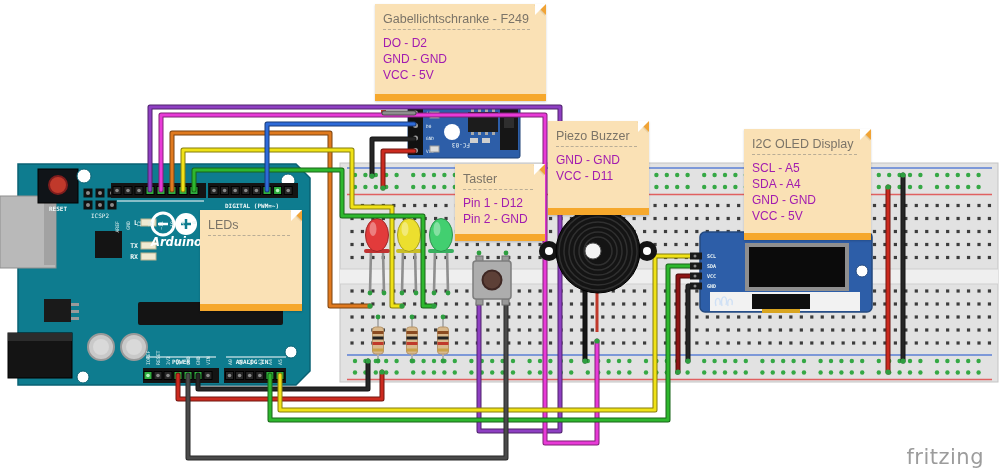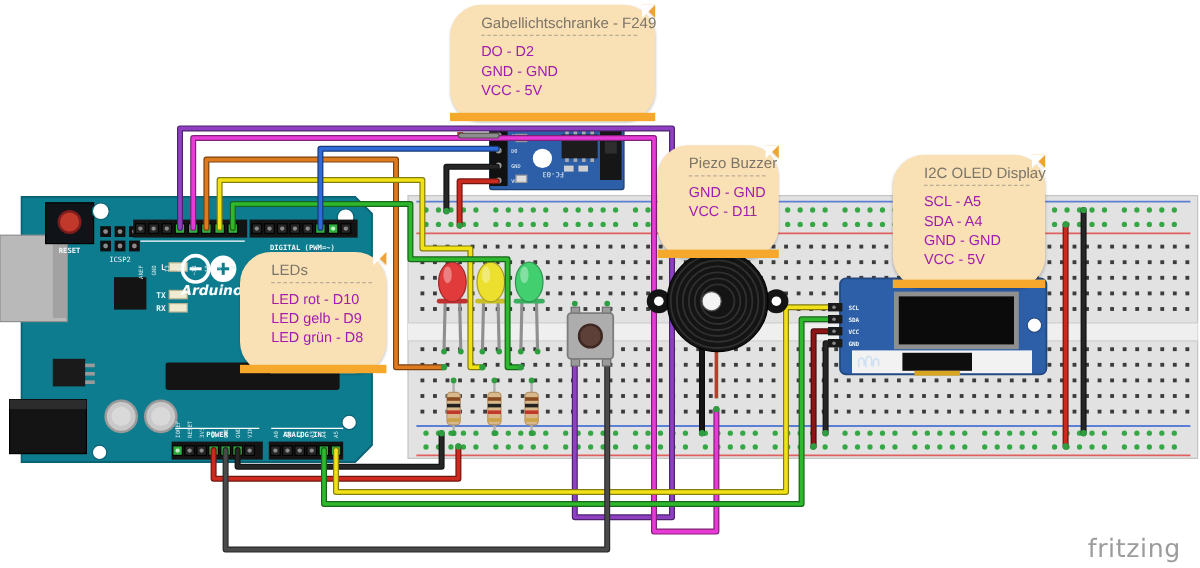--- a/index.html
+++ b/index.html
@@ -1,20 +1,20 @@
 <!DOCTYPE html>
 <html><head>
 <meta charset="utf-8">
 <style>
   html,body{margin:0;padding:0;background:#fff;}
   #stage{position:relative;width:1000px;height:473px;background:#ffffff;overflow:hidden;
          font-family:"Liberation Sans",sans-serif;}
   #circuit{position:absolute;left:0;top:0;}
   .note{position:absolute;background:#fae1b5;box-shadow:0 1px 2px rgba(0,0,0,.18);
-        color:#6e6e6e;padding:6px 8px 10px 26px;box-sizing:border-box;border-radius:26px;}
+        color:#6e6e6e;padding:6px 8px 10px 8px;box-sizing:border-box;}
   .note-fold{position:absolute;right:0;top:0;width:0;height:0;
         border-left:11px solid transparent;border-top:11px solid #f0a335;
         filter:drop-shadow(-1px 1px 0 rgba(0,0,0,.08));}
   .note-fold-mask{position:absolute;right:0;top:0;width:0;height:0;
         border-left:11px solid #ffffff;border-bottom:11px solid transparent;}
   .note-bar{position:absolute;left:0;right:0;bottom:0;height:7px;background:#f6a82c;}
   .note-title{font-size:12.5px;color:#7b7468;margin:2px 0 3px 0;white-space:nowrap;}
   .note-sep{border-top:1.5px dashed #b9ad96;margin:3px 0 5px 0;width:95%;}
   .note-line{font-size:12px;line-height:16px;color:#a21caf;white-space:nowrap;}
   #watermark{position:absolute;right:16px;bottom:4px;font-size:21px;color:#9c9c9c;
@@ -1291,41 +1291,47 @@
   <div class="note-title">Piezo Buzzer</div>
   <div class="note-sep"></div>
   <div class="note-lines">
         <div class="note-line">GND - GND</div>
         <div class="note-line">VCC - D11</div>
       </div>
   <div class="note-fold"></div>
   <div class="note-fold-mask"></div>
   <div class="note-bar"></div>
 </div>
+<div class="note" id="note-2" style="left: 455px; top: 164px; width: 90px; height: 77px;">
+  <div class="note-title">Taster</div>
+  <div class="note-sep"></div>
+  <div class="note-lines">
+        <div class="note-line">Pin 1 - D12</div>
+        <div class="note-line">Pin 2 - GND</div>
+      </div>
+  <div class="note-fold"></div>
+  <div class="note-fold-mask"></div>
+  <div class="note-bar"></div>
+</div>
 <div class="note" id="note-3" style="left: 744px; top: 129px; width: 127px; height: 111px;">
   <div class="note-title">I2C OLED Display</div>
   <div class="note-sep"></div>
   <div class="note-lines">
         <div class="note-line">SCL - A5</div>
         <div class="note-line">SDA - A4</div>
         <div class="note-line">GND - GND</div>
         <div class="note-line">VCC - 5V</div>
       </div>
   <div class="note-fold"></div>
   <div class="note-fold-mask"></div>
   <div class="note-bar"></div>
 </div>
-<div class="note" id="note-4" style="left: 200px; top: 210px; width: 122px; height: 101px;">
+<div class="note" id="note-4" style="left: 200px; top: 210px; width: 102px; height: 101px;">
   <div class="note-title">LEDs</div>
   <div class="note-sep"></div>
-  <div class="note-lines">
-        <div class="note-line">LED rot - D10</div>
-        <div class="note-line">LED gelb - D9</div>
-        <div class="note-line">LED grün - D8</div>
-      </div>
   <div class="note-fold"></div>
   <div class="note-fold-mask"></div>
   <div class="note-bar"></div>
 </div>
 
 <div id="watermark">fritzing</div>
 
 </div>
 
 </body></html>

